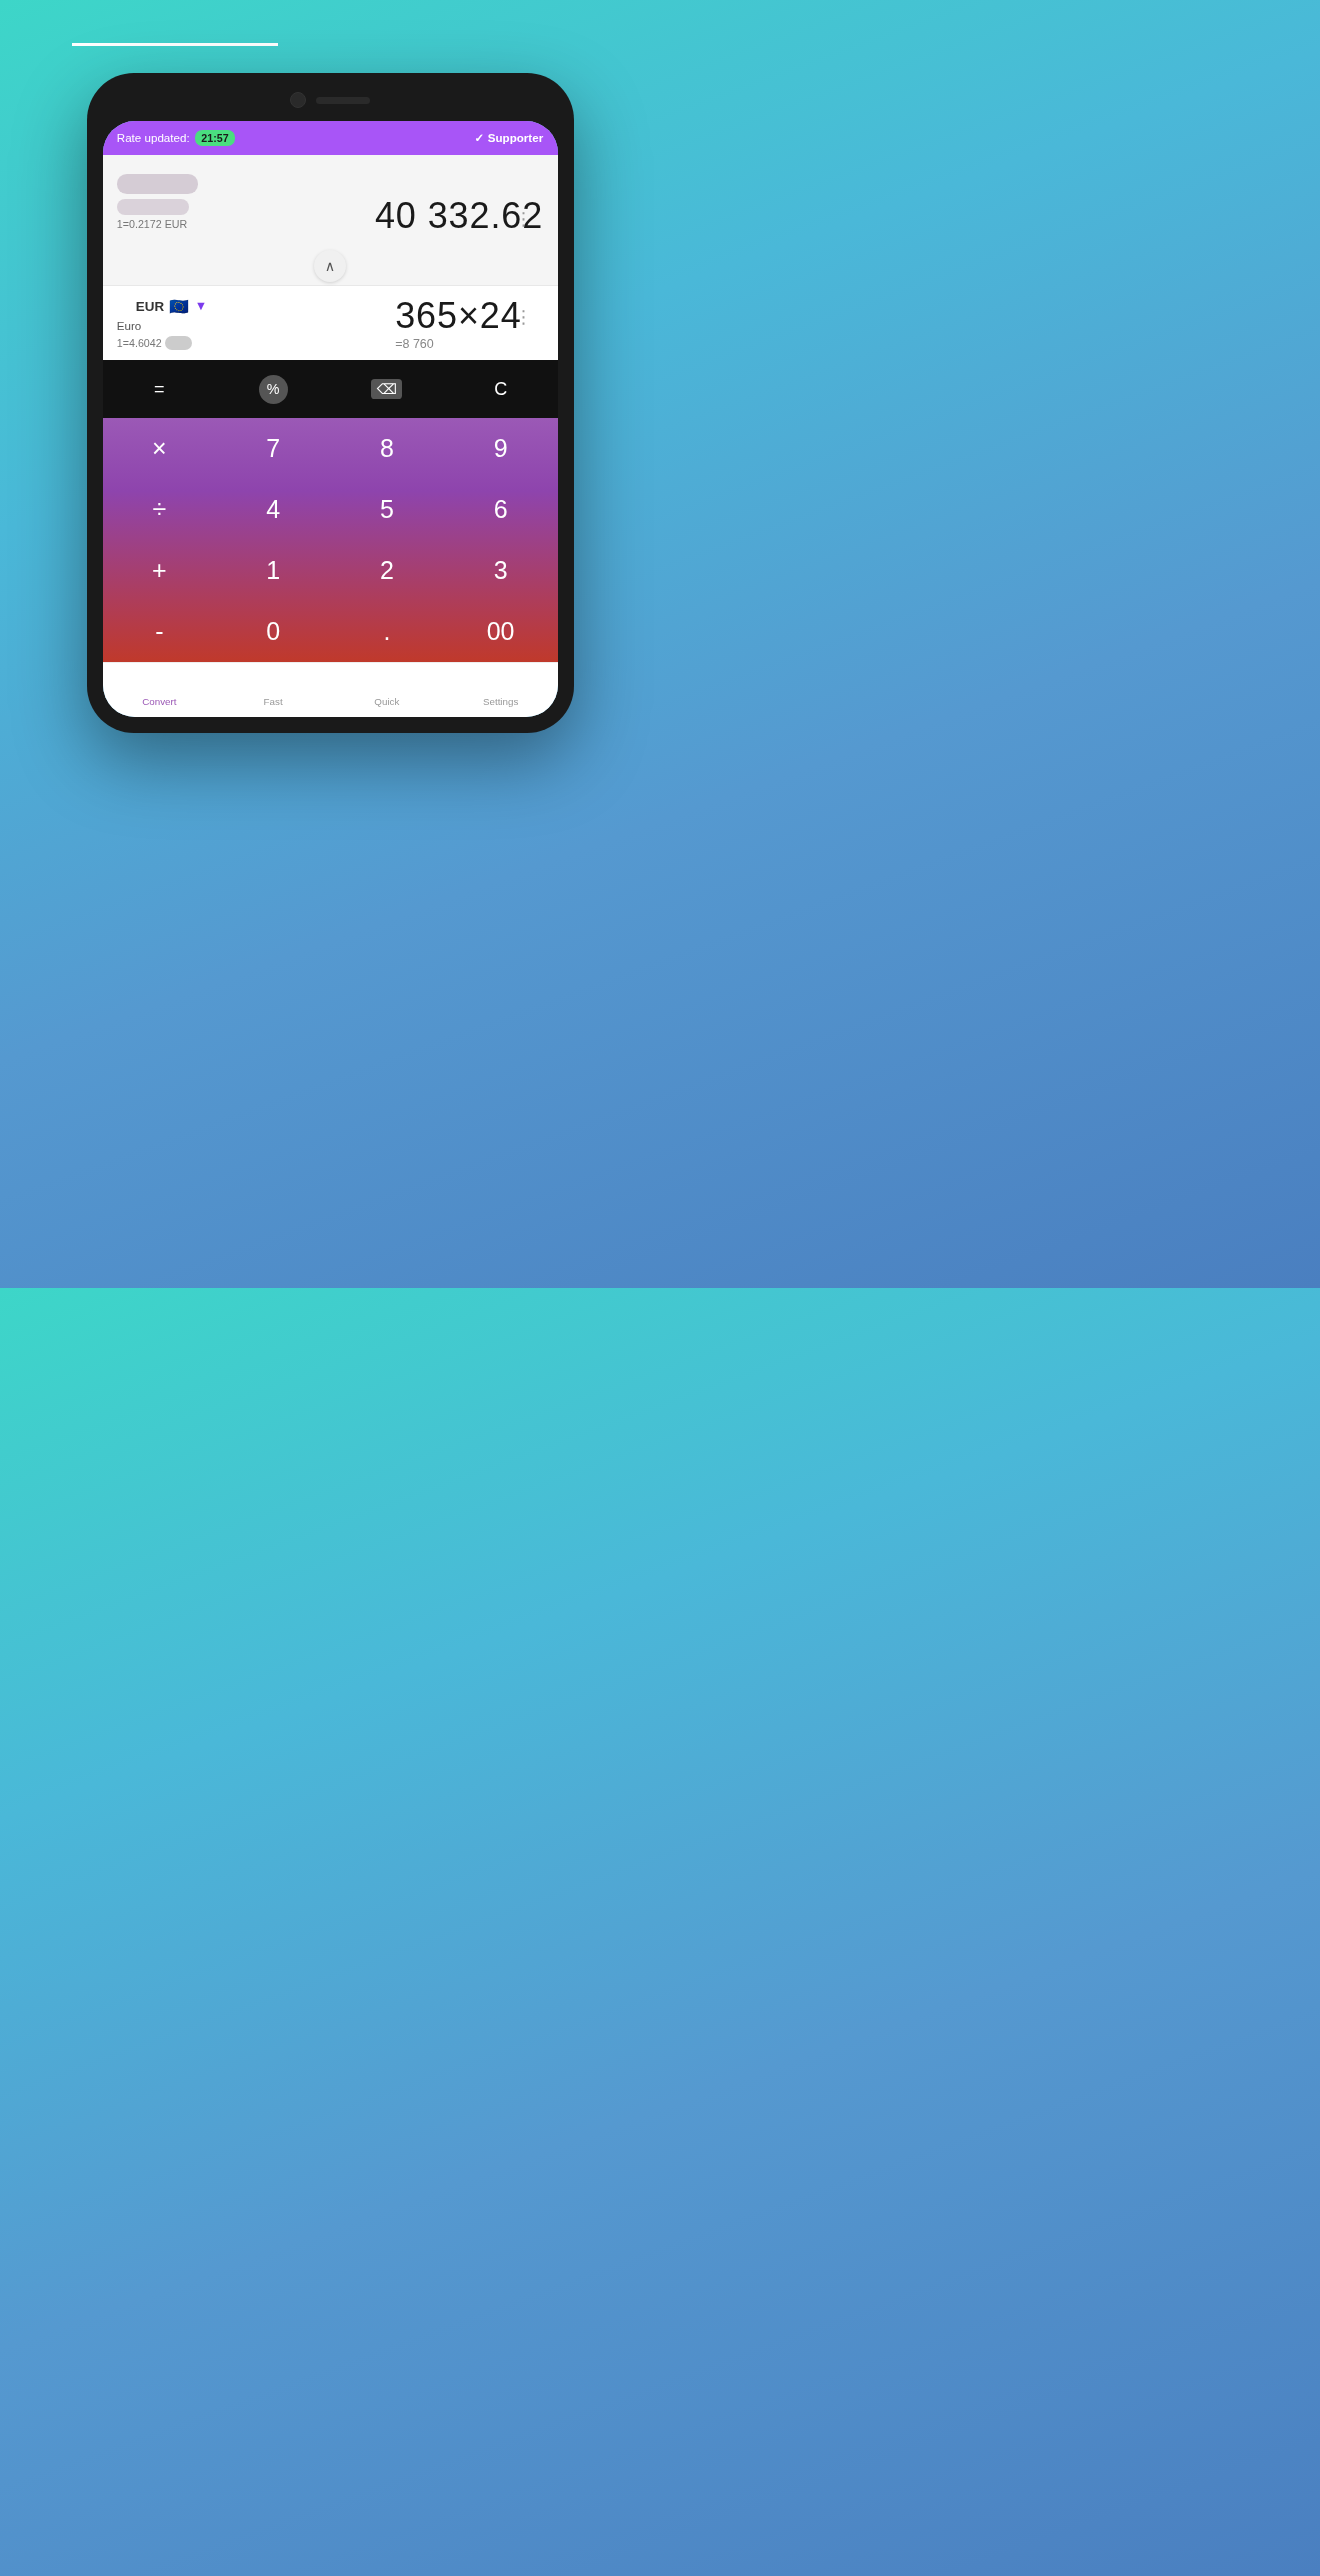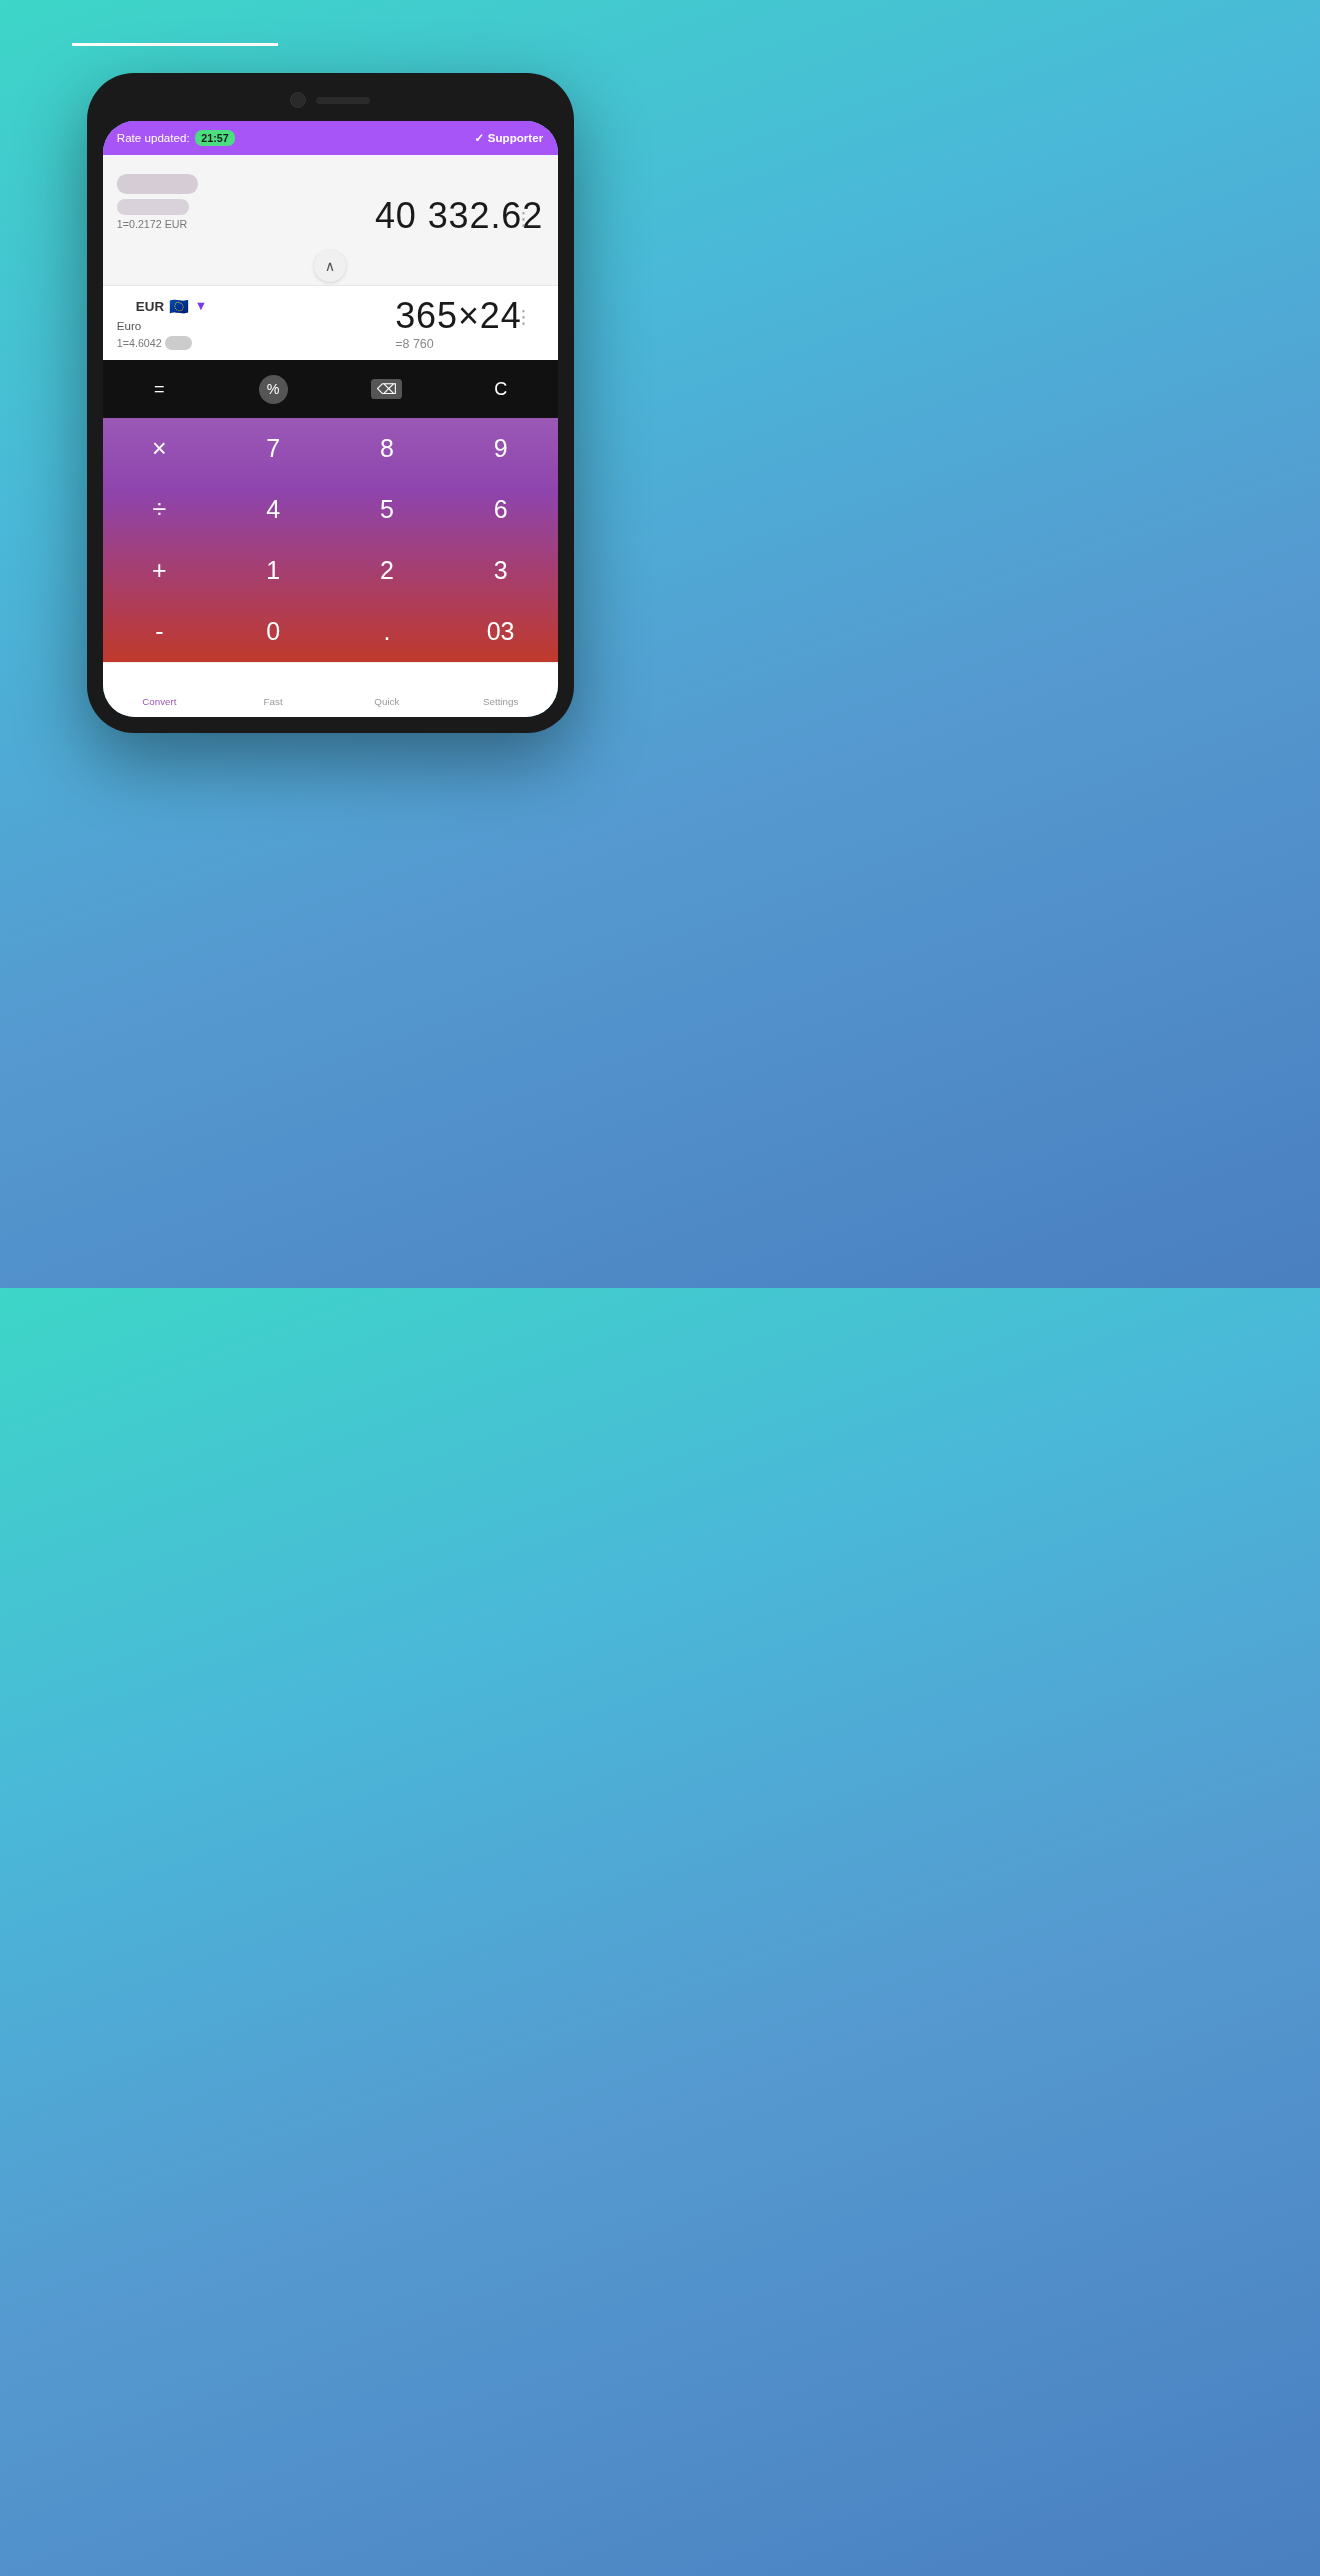--- a/index.html
+++ b/index.html
@@ -420,21 +420,21 @@
       <div class="key-btn">6</div>
 
       <div class="key-btn">+</div>
       <div class="key-btn">1</div>
       <div class="key-btn">2</div>
       <div class="key-btn">3</div>
 
       <div class="key-btn">-</div>
       <div class="key-btn">0</div>
       <div class="key-btn">.</div>
-      <div class="key-btn">03</div>
+      <div class="key-btn">00</div>
     </div>
 
     <div class="bottom-nav">
       <div class="nav-item">
         <span class="nav-icon active">
           <svg viewBox="0 0 24 24" fill="#9b59b6" xmlns="http://www.w3.org/2000/svg">
             <rect x="2" y="2" width="9" height="9" rx="1"></rect>
             <rect x="13" y="2" width="9" height="9" rx="1"></rect>
             <rect x="2" y="13" width="9" height="9" rx="1"></rect>
             <rect x="13" y="13" width="9" height="9" rx="1"></rect>

